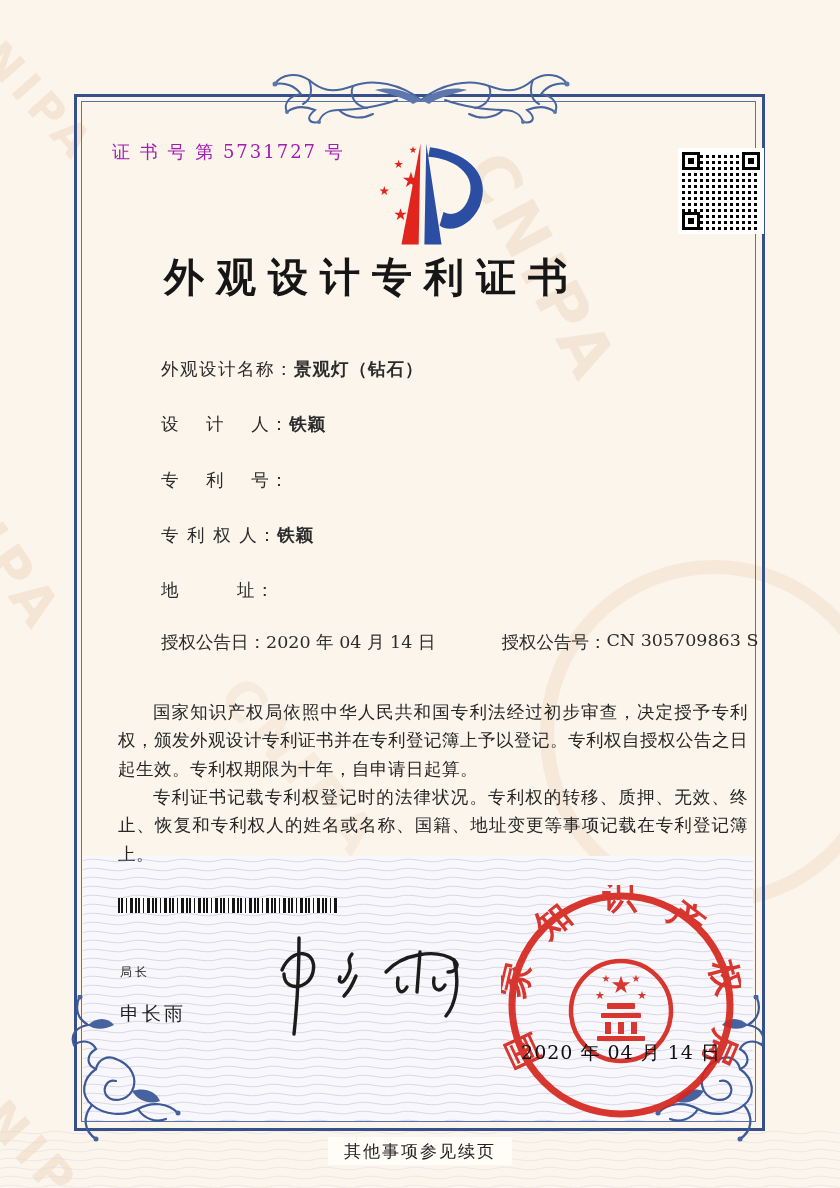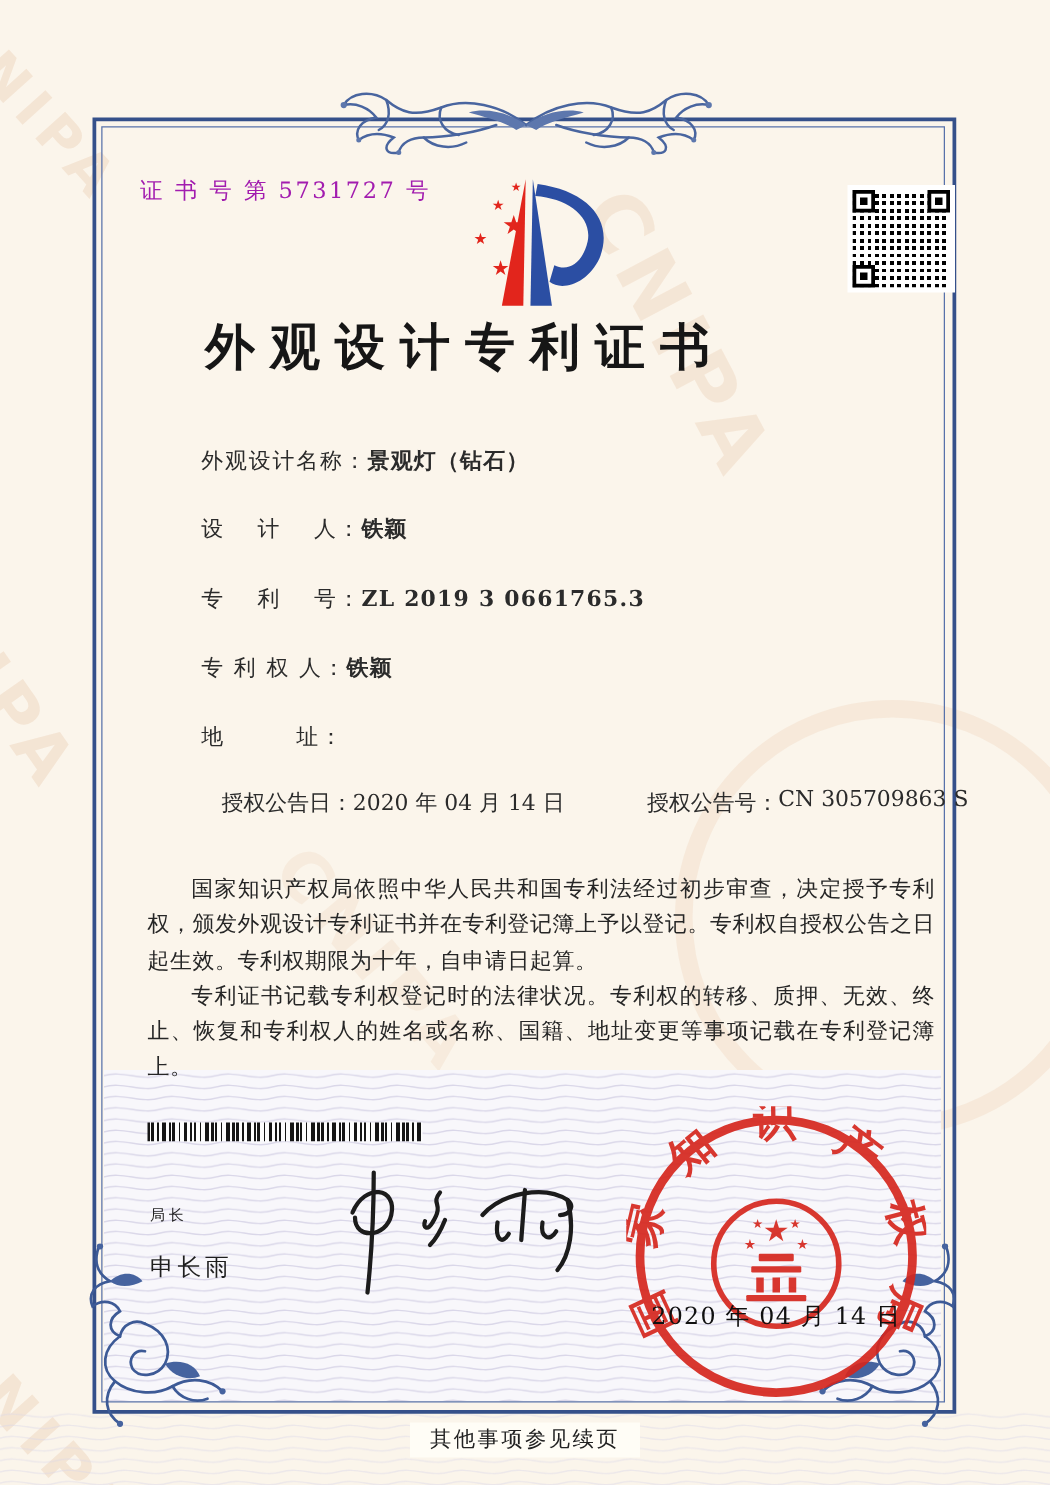--- a/index.html
+++ b/index.html
@@ -38,21 +38,21 @@
   .f-tl{left:0;top:0}.f-tr{right:0;top:0}.f-bl{left:0;bottom:0}
   .doc-title{
     position:absolute;left:0;top:250px;width:732px;text-align:center;
     font-size:40px;font-weight:bold;letter-spacing:12px;text-indent:12px;color:#161616;
   }
   
   .rows{position:absolute;left:118px;top:356px;width:630px;font-size:17.5px;margin-left:43px;}
   .row{display:flex;margin-bottom:29px;line-height:1.5;}
   .row .lab{white-space:pre;letter-spacing:1.5px;flex:none;}
   .row .val{letter-spacing:1px;max-width:522px;font-weight:bold;}
-  .grant-row{display:flex;margin-top:-2px;justify-content:center;}
+  .grant-row{display:flex;margin-top:-2px;}
   .grant-right{margin-left:66px;display:flex;}
   
   .body-text{
     position:absolute;left:118px;top:698px;width:630px;font-size:17.5px;
     line-height:1.62;text-align:justify;color:#262626;letter-spacing:.5px;
   }
   .body-text p{margin:0;text-indent:2em;}
   
   .band{position:absolute;left:83px;top:856px;width:670px;height:265px;}
   .band-bottom{position:absolute;left:0;top:1128px;width:840px;height:60px;opacity:.45;}
@@ -175,21 +175,20 @@
     <div class="row">
       <span class="lab">外观设计名称：</span>
       <span class="val">景观灯（钻石）</span>
     </div>
     <div class="row">
       <span class="lab">设　 计　 人：</span>
       <span class="val">铁颖</span>
     </div>
     <div class="row">
       <span class="lab">专　 利　 号：</span>
-      <span class="val">ZL 2019 3 0661765.3</span>
     </div>
     <div class="row">
       <span class="lab">专 利 权 人：</span>
       <span class="val">铁颖</span>
     </div>
     <div class="row">
       <span class="lab">地　　　址：</span>
     </div>
     <div class="grant-row">
       <span class="lab">授权公告日：</span>

